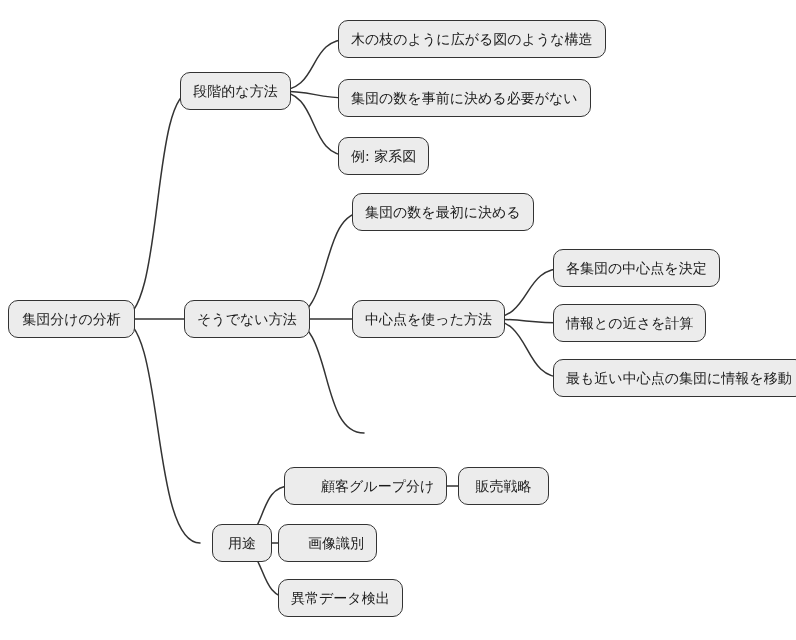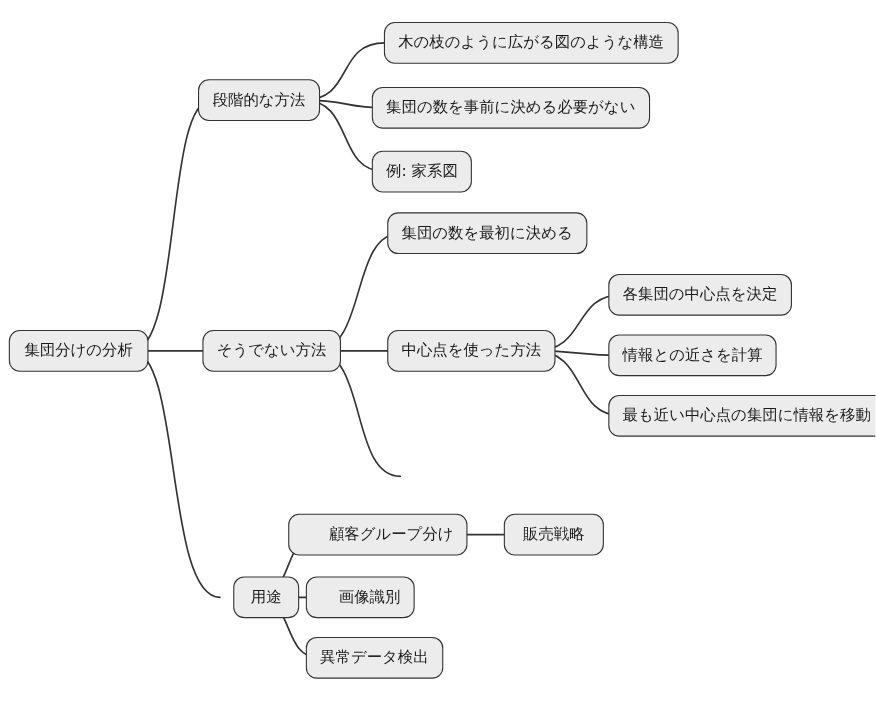--- a/index.html
+++ b/index.html
@@ -65,30 +65,30 @@
     <path d="M486,319 C534,319 520,378 565,378"></path>
     <path d="M233,543 C268,543 256,486 290,486"></path>
     <path d="M233,543 L290,543"></path>
     <path d="M233,543 C268,543 256,598 290,598"></path>
     <path d="M395,486 L470,486"></path>
   </svg>
 
   <div class="node" style="left:8px;   top:300px; min-width:127px;">集団分けの分析</div>
 
   <div class="node" style="left:180px; top:72px;  min-width:111px;">段階的な方法</div>
-  <div class="node" style="left:338px; top:20px;  min-width:263px;margin-left:11px;">木の枝のように広がる図のような構造</div>
+  <div class="node" style="left:338px; top:20px;  min-width:263px;">木の枝のように広がる図のような構造</div>
   <div class="node" style="left:338px; top:79px;  min-width:248px;">集団の数を事前に決める必要がない</div>
   <div class="node" style="left:338px; top:137px; min-width:89px;">例: 家系図</div>
 
   <div class="node" style="left:184px; top:300px; min-width:117px;">そうでない方法</div>
   <div class="node" style="left:352px; top:300px; min-width:149px;">中心点を使った方法</div>
   <div class="node" style="left:352px; top:193px; min-width:175px;">集団の数を最初に決める</div>
   <div class="node" style="left:553px; top:304px; min-width:147px;">情報との近さを計算</div>
   <div class="node" style="left:553px; top:249px; min-width:158px;">各集団の中心点を決定</div>
   <div class="node" style="left:553px; top:359px; min-width:226px;">最も近い中心点の集団に情報を移動</div>
 
   <div class="node" style="left:188px; top:524px; min-width:60px;margin-left:24px;">用途</div>
-  <div class="node" style="left:262px; top:467px; min-width:132px;padding-left:36px;">顧客グループ分け</div>
+  <div class="node" style="left:284px; top:467px; min-width:132px;padding-left:36px;">顧客グループ分け</div>
   <div class="node" style="left:458px; top:467px; min-width:91px;">販売戦略</div>
   <div class="node" style="left:278px; top:524px; min-width:86px;padding-left:29px;">画像識別</div>
   <div class="node" style="left:278px; top:579px; min-width:121px;">異常データ検出</div>
 
 </div>
 
 </body></html>

